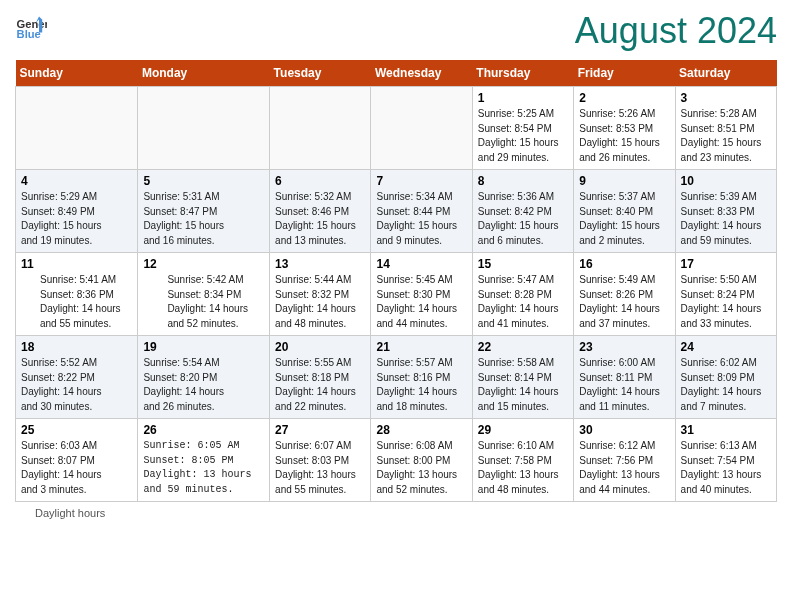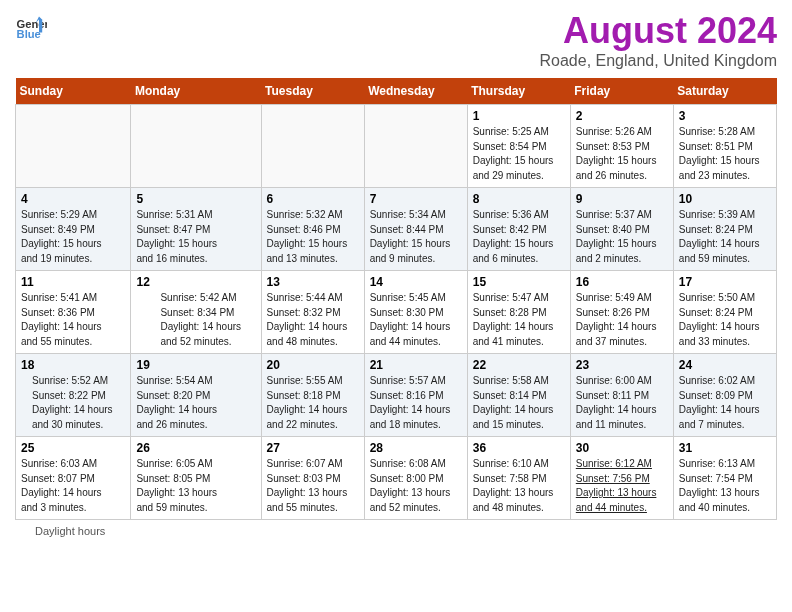--- a/index.html
+++ b/index.html
@@ -23,22 +23,22 @@
     }
     .logo-icon {
       width: 32px;
       height: 32px;
     }
     .title-area {
       text-align: right;
     }
     .calendar-title {
       font-size: 36px;
-      font-weight: bold;
-      color: #a21caf;
+      font-weight: normal;
+      color: #0f766e;
     }
     .calendar-subtitle {
       font-size: 16px;
       color: #555;
     }
     table {
       width: 100%;
       border-collapse: collapse;
       font-size: 11px;
     }
@@ -91,21 +91,20 @@
 <div class="header-area">
   <div class="logo">
     <svg class="logo-icon" viewBox="0 0 40 40">
       <text x="2" y="22" font-size="14" font-weight="bold" fill="#333" font-family="Arial">General</text>
       <text x="2" y="35" font-size="14" font-weight="bold" fill="#4a90d9" font-family="Arial">Blue</text>
       <polygon points="30,8 38,16 34,12 34,28 30,28 30,12 26,16" fill="#4a90d9"></polygon>
     </svg>
   </div>
   <div class="title-area">
     <div class="calendar-title">August 2024</div>
-    <div class="calendar-subtitle">Roade, England, United Kingdom</div>
   </div>
 </div>
 
 <table>
   <thead>
     <tr>
     <th>Sunday</th>
         <th>Monday</th>
         <th>Tuesday</th>
         <th>Wednesday</th>
@@ -181,29 +180,29 @@
         <td>
           <span class="day-num">9</span>
           <div class="day-info" style="white-space: pre-line;">Sunrise: 5:37 AM
 Sunset: 8:40 PM
 Daylight: 15 hours
 and 2 minutes.</div>
         </td>
         <td>
           <span class="day-num">10</span>
           <div class="day-info" style="white-space: pre-line;">Sunrise: 5:39 AM
-Sunset: 8:24 PM
+Sunset: 8:33 PM
 Daylight: 14 hours
 and 59 minutes.</div>
         </td>
       </tr>
       <tr>
         <td>
           <span class="day-num">11</span>
-          <div class="day-info" style="white-space: pre-line;">Sunrise: 5:41 AM
+          <div class="day-info" style="white-space: pre-line; margin-left: 19px;">Sunrise: 5:41 AM
 Sunset: 8:36 PM
 Daylight: 14 hours
 and 55 minutes.</div>
         </td>
         <td>
           <span class="day-num">12</span>
           <div class="day-info" style="white-space: pre-line; margin-left: 24px;">Sunrise: 5:42 AM
 Sunset: 8:34 PM
 Daylight: 14 hours
 and 52 minutes.</div>
@@ -240,21 +239,21 @@
           <span class="day-num">17</span>
           <div class="day-info" style="white-space: pre-line;">Sunrise: 5:50 AM
 Sunset: 8:24 PM
 Daylight: 14 hours
 and 33 minutes.</div>
         </td>
       </tr>
       <tr>
         <td>
           <span class="day-num">18</span>
-          <div class="day-info" style="white-space: pre-line; margin-left: 11px;">Sunrise: 5:52 AM
+          <div class="day-info" style="white-space: pre-line;">Sunrise: 5:52 AM
 Sunset: 8:22 PM
 Daylight: 14 hours
 and 30 minutes.</div>
         </td>
         <td>
           <span class="day-num">19</span>
           <div class="day-info" style="white-space: pre-line;">Sunrise: 5:54 AM
 Sunset: 8:20 PM
 Daylight: 14 hours
 and 26 minutes.</div>
@@ -298,49 +297,49 @@
       <tr>
         <td>
           <span class="day-num">25</span>
           <div class="day-info" style="white-space: pre-line;">Sunrise: 6:03 AM
 Sunset: 8:07 PM
 Daylight: 14 hours
 and 3 minutes.</div>
         </td>
         <td>
           <span class="day-num">26</span>
-          <div class="day-info" style="white-space: pre-line;">Sunrise: 6:05 AM
+          <div class="day-info" style="white-space: pre-line; font-family: Liberation Mono, monospace;">Sunrise: 6:05 AM
 Sunset: 8:05 PM
 Daylight: 13 hours
 and 59 minutes.</div>
         </td>
         <td>
           <span class="day-num">27</span>
           <div class="day-info" style="white-space: pre-line;">Sunrise: 6:07 AM
 Sunset: 8:03 PM
 Daylight: 13 hours
 and 55 minutes.</div>
         </td>
         <td>
           <span class="day-num">28</span>
           <div class="day-info" style="white-space: pre-line;">Sunrise: 6:08 AM
 Sunset: 8:00 PM
 Daylight: 13 hours
 and 52 minutes.</div>
         </td>
         <td>
-          <span class="day-num">36</span>
+          <span class="day-num">29</span>
           <div class="day-info" style="white-space: pre-line;">Sunrise: 6:10 AM
 Sunset: 7:58 PM
 Daylight: 13 hours
 and 48 minutes.</div>
         </td>
         <td>
           <span class="day-num">30</span>
-          <div class="day-info" style="white-space: pre-line; text-decoration: underline;">Sunrise: 6:12 AM
+          <div class="day-info" style="white-space: pre-line;">Sunrise: 6:12 AM
 Sunset: 7:56 PM
 Daylight: 13 hours
 and 44 minutes.</div>
         </td>
         <td>
           <span class="day-num">31</span>
           <div class="day-info" style="white-space: pre-line;">Sunrise: 6:13 AM
 Sunset: 7:54 PM
 Daylight: 13 hours
 and 40 minutes.</div>

